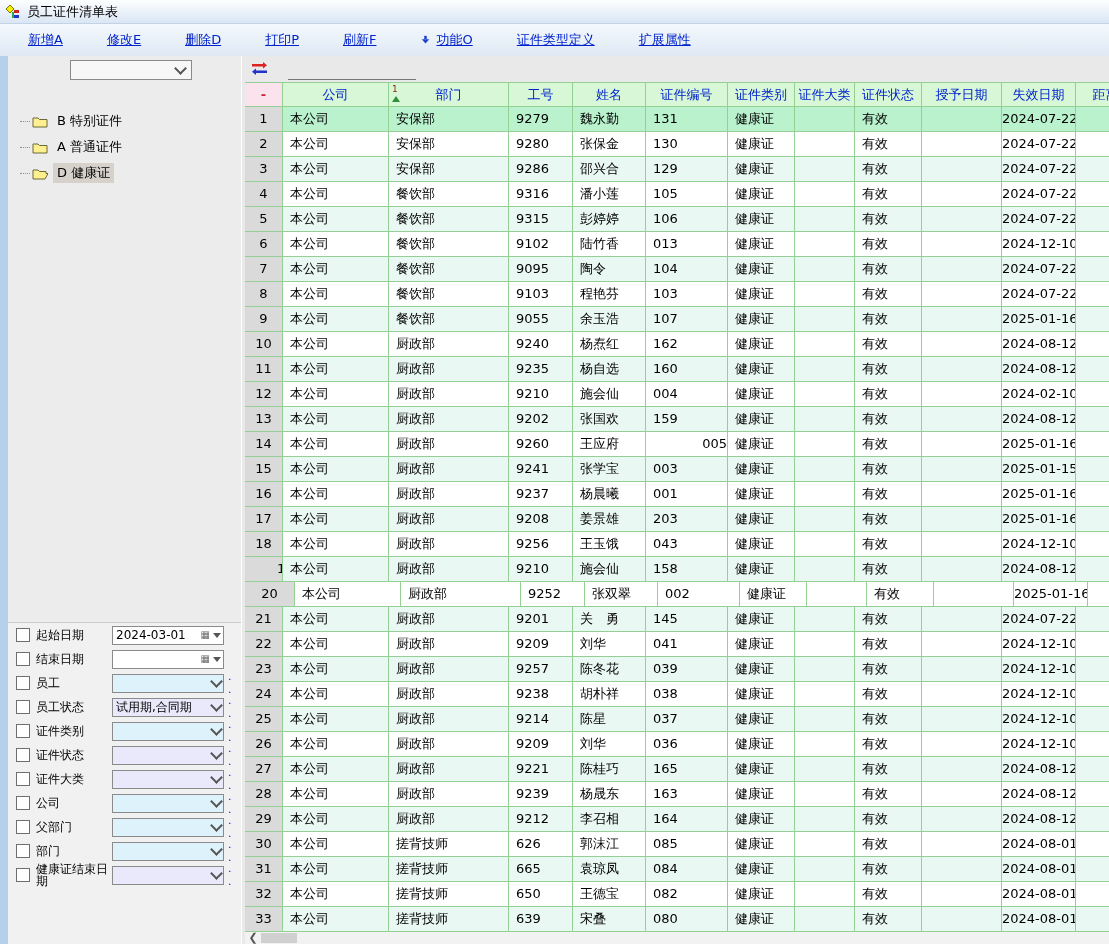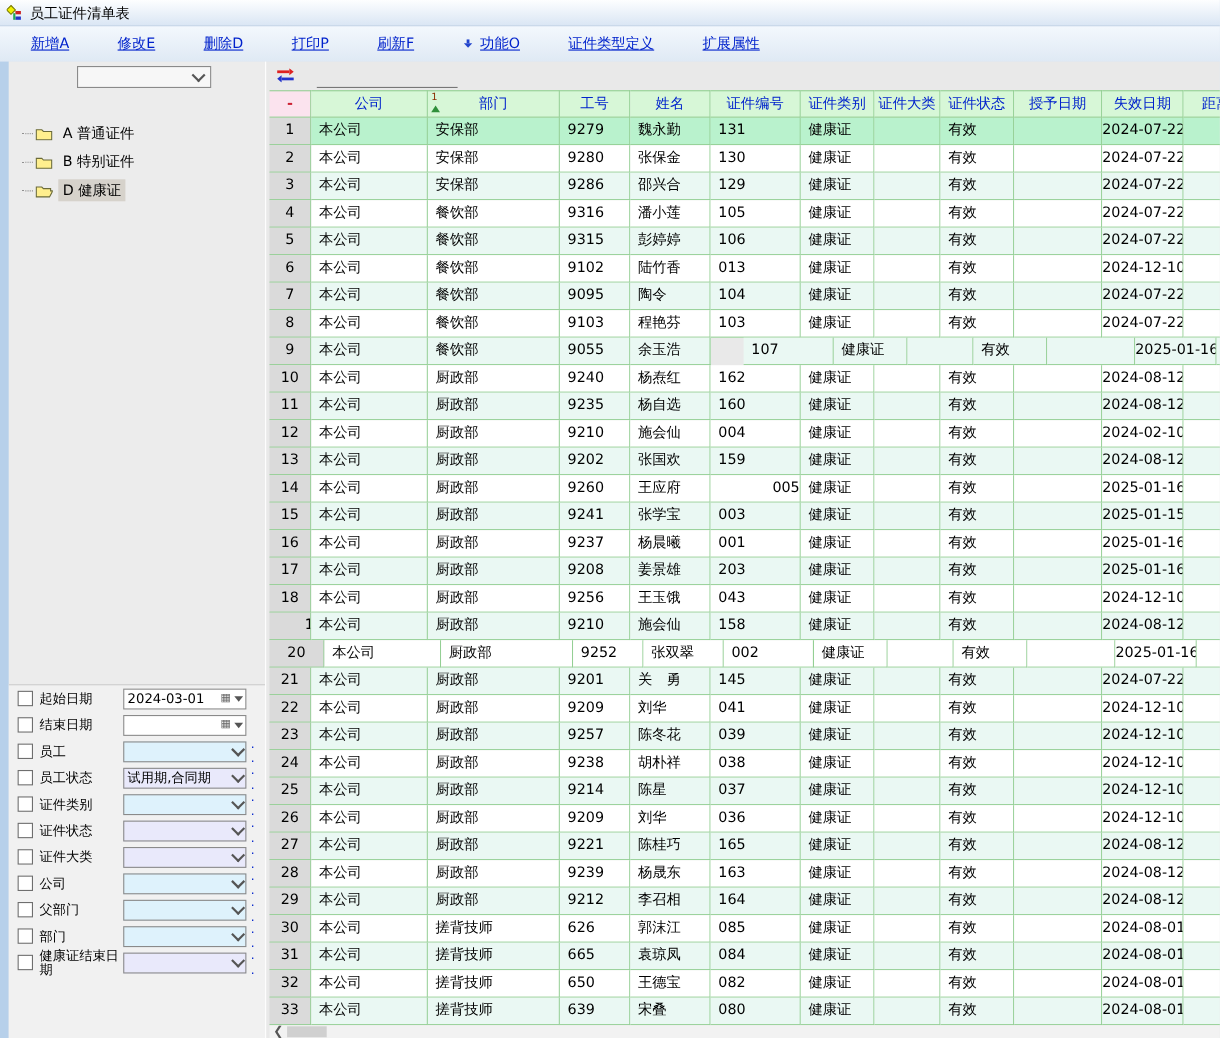--- a/index.html
+++ b/index.html
@@ -168,28 +168,28 @@
     <div class="top-combo">
       <span></span>
       <span class="chev"></span>
     </div>
     <div class="tree" id="tree">
         <div class="tree-item">
           <span class="tree-dots"></span>
           <svg width="16" height="13" viewBox="0 0 16 13">
             <path d="M1,3 h5 l1.5,1.5 H15 V12 H1 Z" fill="#ffef8e" stroke="#6b6b3a" stroke-width="1"></path>
           </svg>
-          <span class="tree-label">A 普通证件</span>
+          <span class="tree-label">B 特别证件</span>
         </div>
         <div class="tree-item">
           <span class="tree-dots"></span>
           <svg width="16" height="13" viewBox="0 0 16 13">
             <path d="M1,3 h5 l1.5,1.5 H15 V12 H1 Z" fill="#ffef8e" stroke="#6b6b3a" stroke-width="1"></path>
           </svg>
-          <span class="tree-label">B 特别证件</span>
+          <span class="tree-label">A 普通证件</span>
         </div>
         <div class="tree-item sel">
           <span class="tree-dots"></span>
           <svg width="16" height="13" viewBox="0 0 16 13">
             <path d="M1,3 h5 l1.5,1.5 H14 v2 H16 L13,12 H1 Z" fill="#ffef8e" stroke="#6b6b3a" stroke-width="1"></path>
           </svg>
           <span class="tree-label">D 健康证</span>
         </div>
       </div>
 
@@ -458,21 +458,21 @@
           <div class="gcell r" style="width: 80px;"></div>
           <div class="gcell r" style="width: 74px;">2024-07-22</div>
           <div class="gcell l" style="width: 60px;"></div>
         </div>
         <div class="grid-row alt">
           <div class="gcell c num" style="width: 38px;">9</div>
           <div class="gcell l" style="width: 106px;">本公司</div>
           <div class="gcell l" style="width: 120px;">餐饮部</div>
           <div class="gcell l" style="width: 64px;">9055</div>
           <div class="gcell l" style="width: 73px;">余玉浩</div>
-          <div class="gcell l" style="width: 82px; margin-left: 30px;">107</div>
+          <div class="gcell l" style="width: 82px;">107</div>
           <div class="gcell l" style="width: 67px;">健康证</div>
           <div class="gcell l" style="width: 60px;"></div>
           <div class="gcell l" style="width: 67px;">有效</div>
           <div class="gcell r" style="width: 80px;"></div>
           <div class="gcell r" style="width: 74px;">2025-01-16</div>
           <div class="gcell l" style="width: 60px;"></div>
         </div>
         <div class="grid-row">
           <div class="gcell c num" style="width: 38px;">10</div>
           <div class="gcell l" style="width: 106px;">本公司</div>

